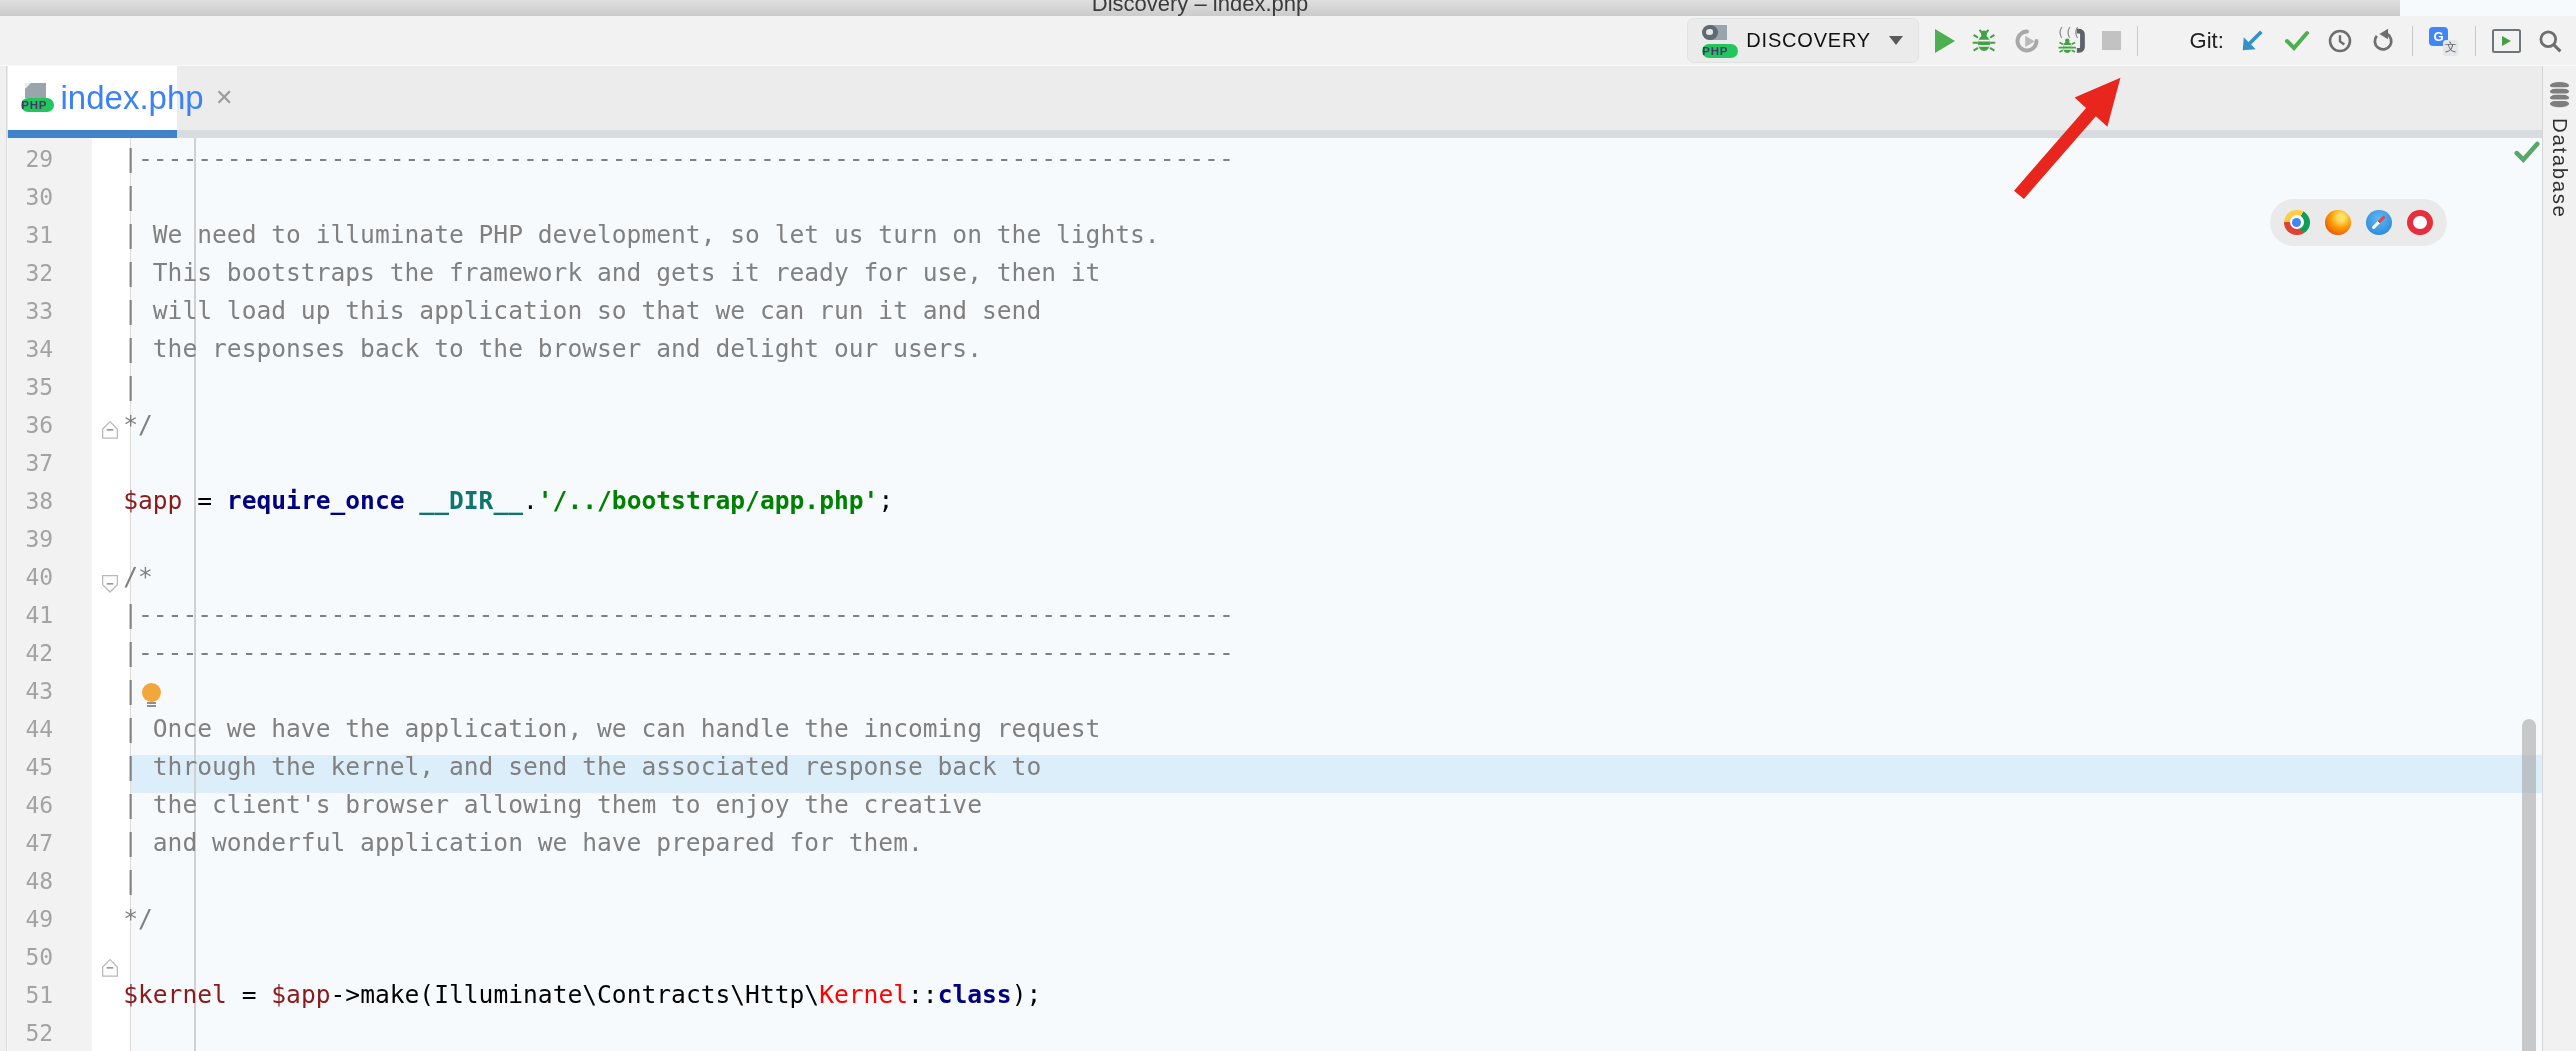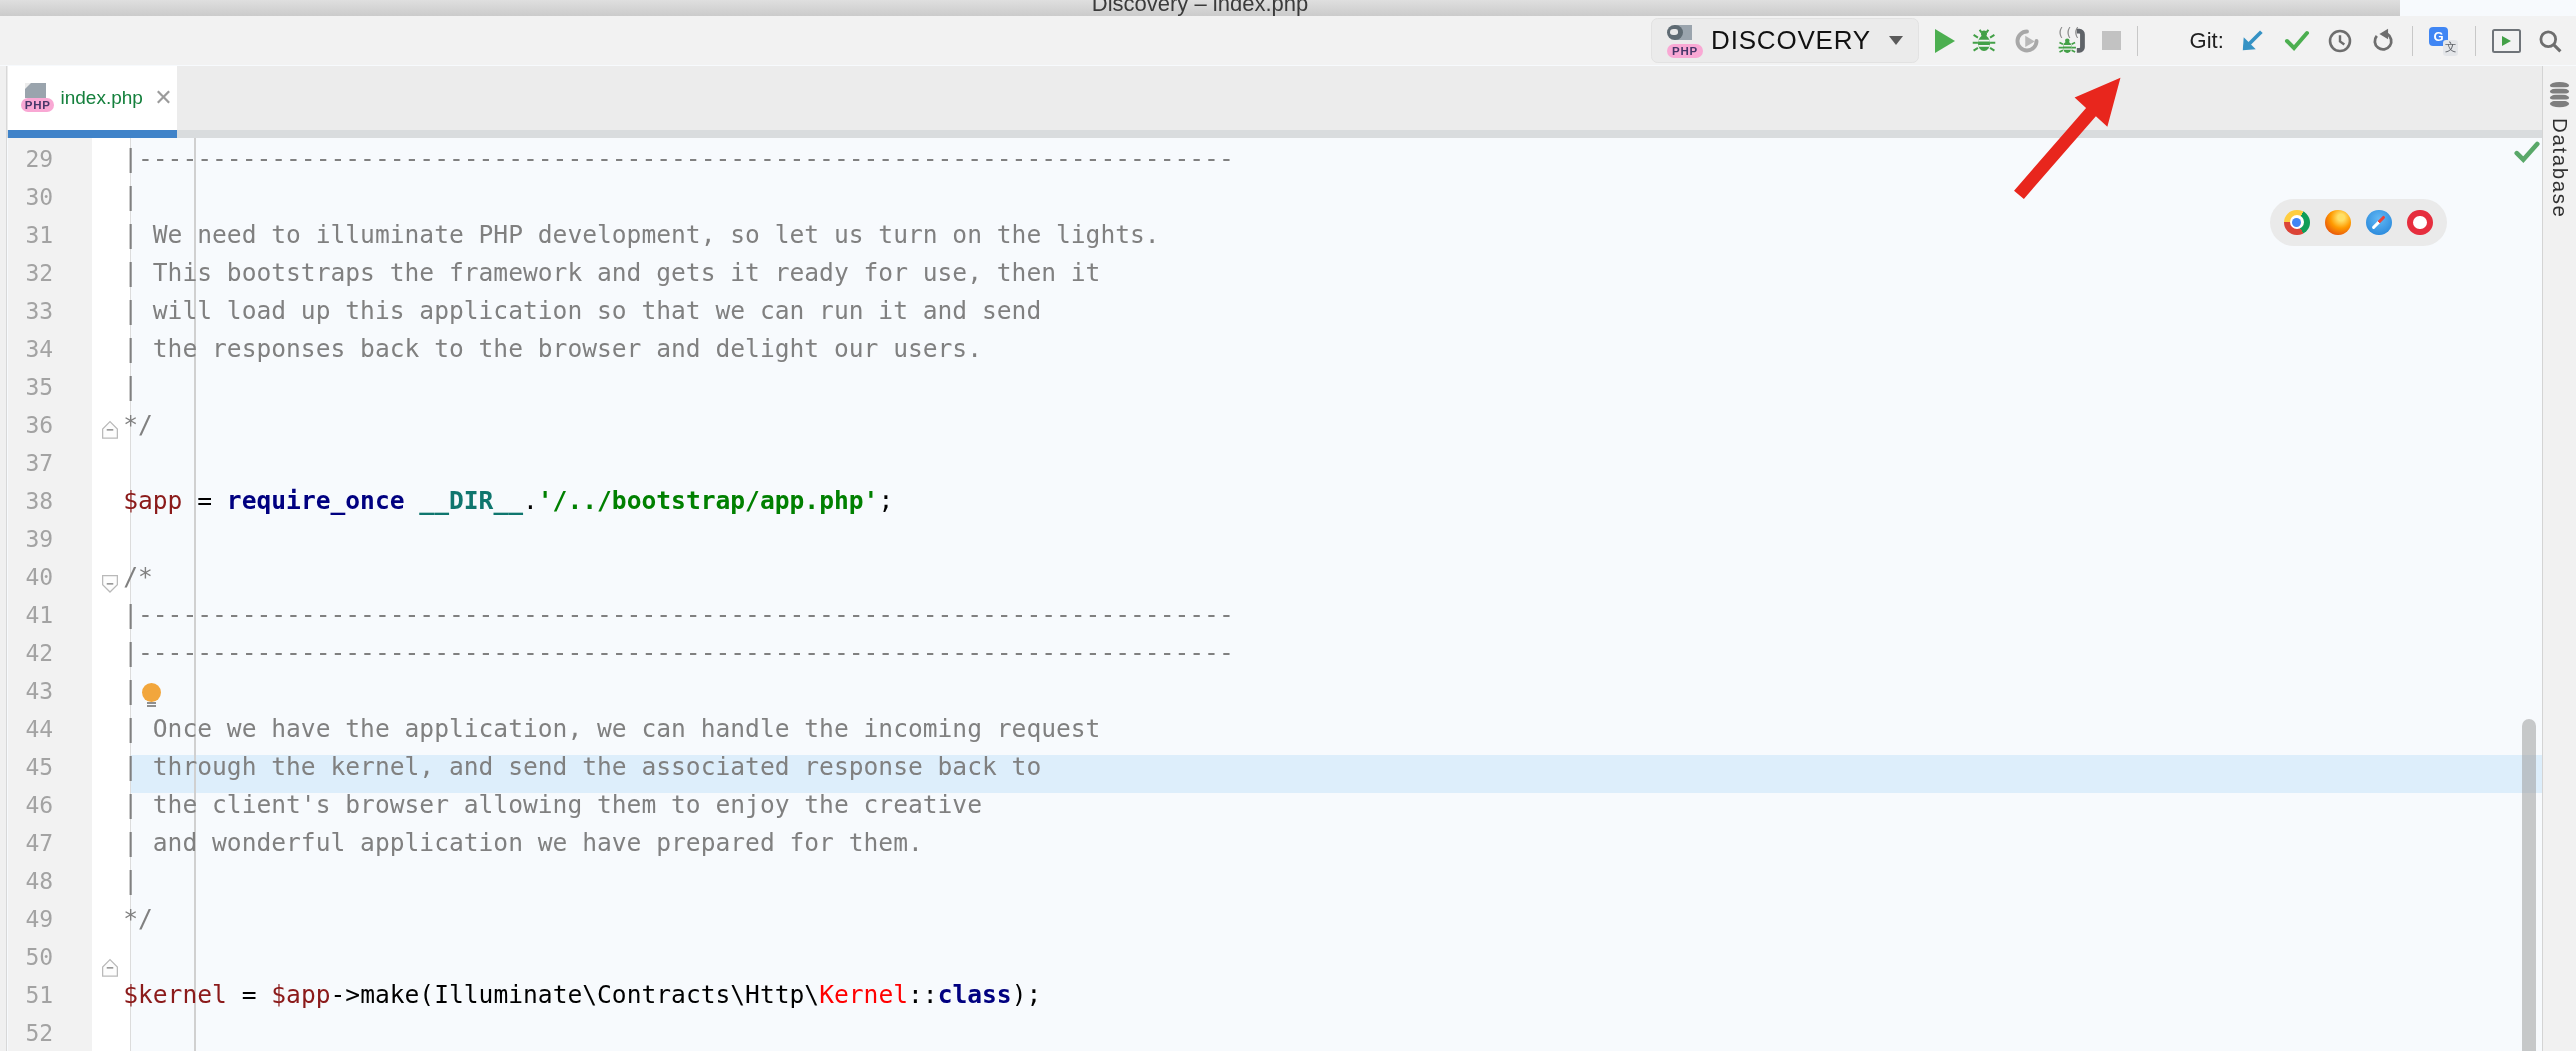--- a/index.html
+++ b/index.html
@@ -14,24 +14,24 @@
     display:flex;align-items:center;justify-content:flex-end;gap:16.4px;
     padding-right:13px;box-sizing:border-box;}
   .runbox{display:flex;align-items:center;gap:13px;background:#ebebeb;border:0.8px solid #e2e2e2;
     border-radius:6.6px;height:43px;padding:0 14.7px;}
   .runcfg-icon{position:relative;width:31px;height:34px;flex:none;}
   .runcfg-icon .sq{position:absolute;left:8.2px;top:1.6px;width:16.4px;height:14.7px;background:#9aa4ad;}
   .runcfg-icon .globe{position:absolute;left:0;top:0.8px;width:15.6px;height:15.6px;border-radius:50%;
     background:#5f6b73;}
   .runcfg-icon .globe::after{content:"";position:absolute;left:3.3px;top:4.1px;width:7.4px;height:6.6px;
     background:#e8e8e8;border-radius:60% 40% 50% 50%;}
-  .php-badge{position:absolute;left:0;bottom:0;width:36px;height:14px;background:#f9a8d4;
-    color:#473769;font-size:11.5px;font-weight:bold;text-align:center;line-height:14px;
+  .php-badge{position:absolute;left:0;bottom:0;width:36px;height:14px;background:#22c55e;
+    color:#473769;font-size:11.5px;font-weight:bold;line-height:14px;
     letter-spacing:0.8px;border-radius:7px;}
-  .runlabel{font-size:26px;color:#111;letter-spacing:0.8px;}
+  .runlabel{font-size:20px;color:#111;letter-spacing:0.8px;}
   .caret{width:0;height:0;border-left:7.4px solid transparent;border-right:7.4px solid transparent;
     border-top:9px solid #5a5a5a;margin-left:4.9px;}
   .tb-btn{display:flex;align-items:center;justify-content:center;flex:none;}
   .play-tri{width:0;height:0;border-left:20.5px solid #4caf50;border-top:12.3px solid transparent;
     border-bottom:12.3px solid transparent;}
   .stop-sq{width:19px;height:19px;background:#c2c2c2;}
   .sep{width:0.8px;height:29.5px;background:#c8c8c8;flex:none;}
   .git-label{font-size:22px;color:#1f1f1f;margin-left:35px;}
   .tr-icon{position:relative;width:29.5px;height:29.5px;}
   .tr-blue{position:absolute;left:0;top:0.8px;width:19px;height:19px;background:#4086f4;
@@ -45,21 +45,21 @@
   
   .tabbar{position:absolute;left:0;top:66px;width:2542px;height:72px;background:#ececec;}
   .tabbar .bottom-strip{position:absolute;left:0;bottom:0;width:100%;height:8.2px;background:#d9dcde;}
   .tab{position:absolute;left:8.2px;top:0;height:64px;width:169px;background:#fff;
     display:flex;align-items:center;gap:9.8px;padding:0 13px;box-sizing:border-box;}
   .tab-underline{position:absolute;left:8.2px;bottom:0;width:169px;height:8.2px;background:#4083c9;}
   .file-icon{position:relative;width:29.5px;height:31px;flex:none;}
   .file-icon .page{position:absolute;left:4.1px;top:0;width:21px;height:15.6px;background:#9aa4ad;}
   .file-icon .page::after{content:"";position:absolute;left:0;top:0;width:0;height:0;
     border-top:6.6px solid #ececec;border-right:6.6px solid transparent;}
-  .tab-label{font-size:19px;color:#15803d;}
+  .tab-label{font-size:33px;color:#3b82f6;}
   .tab-close{font-size:22px;color:#9b9b9b;margin-left:1.6px;}
   
   .left-stripe{position:absolute;left:0;top:66px;width:7.4px;height:986px;background:#f0f0f0;
     border-right:0.8px solid #d8d8d8;box-sizing:border-box;}
   
   .editor{position:absolute;left:8.2px;top:138px;width:2534px;height:914px;background:#f7fafd;}
   .gutter{position:absolute;left:0;top:0;width:84px;height:100%;background:#f2f2f2;}
   .foldstrip{position:absolute;left:84px;top:0;width:39px;height:100%;background:#fff;
     border-right:0.8px solid #dcdcdc;box-sizing:border-box;}
   .fold-line{position:absolute;left:102px;top:0;width:1.6px;height:100%;background:#d0d0d0;}

